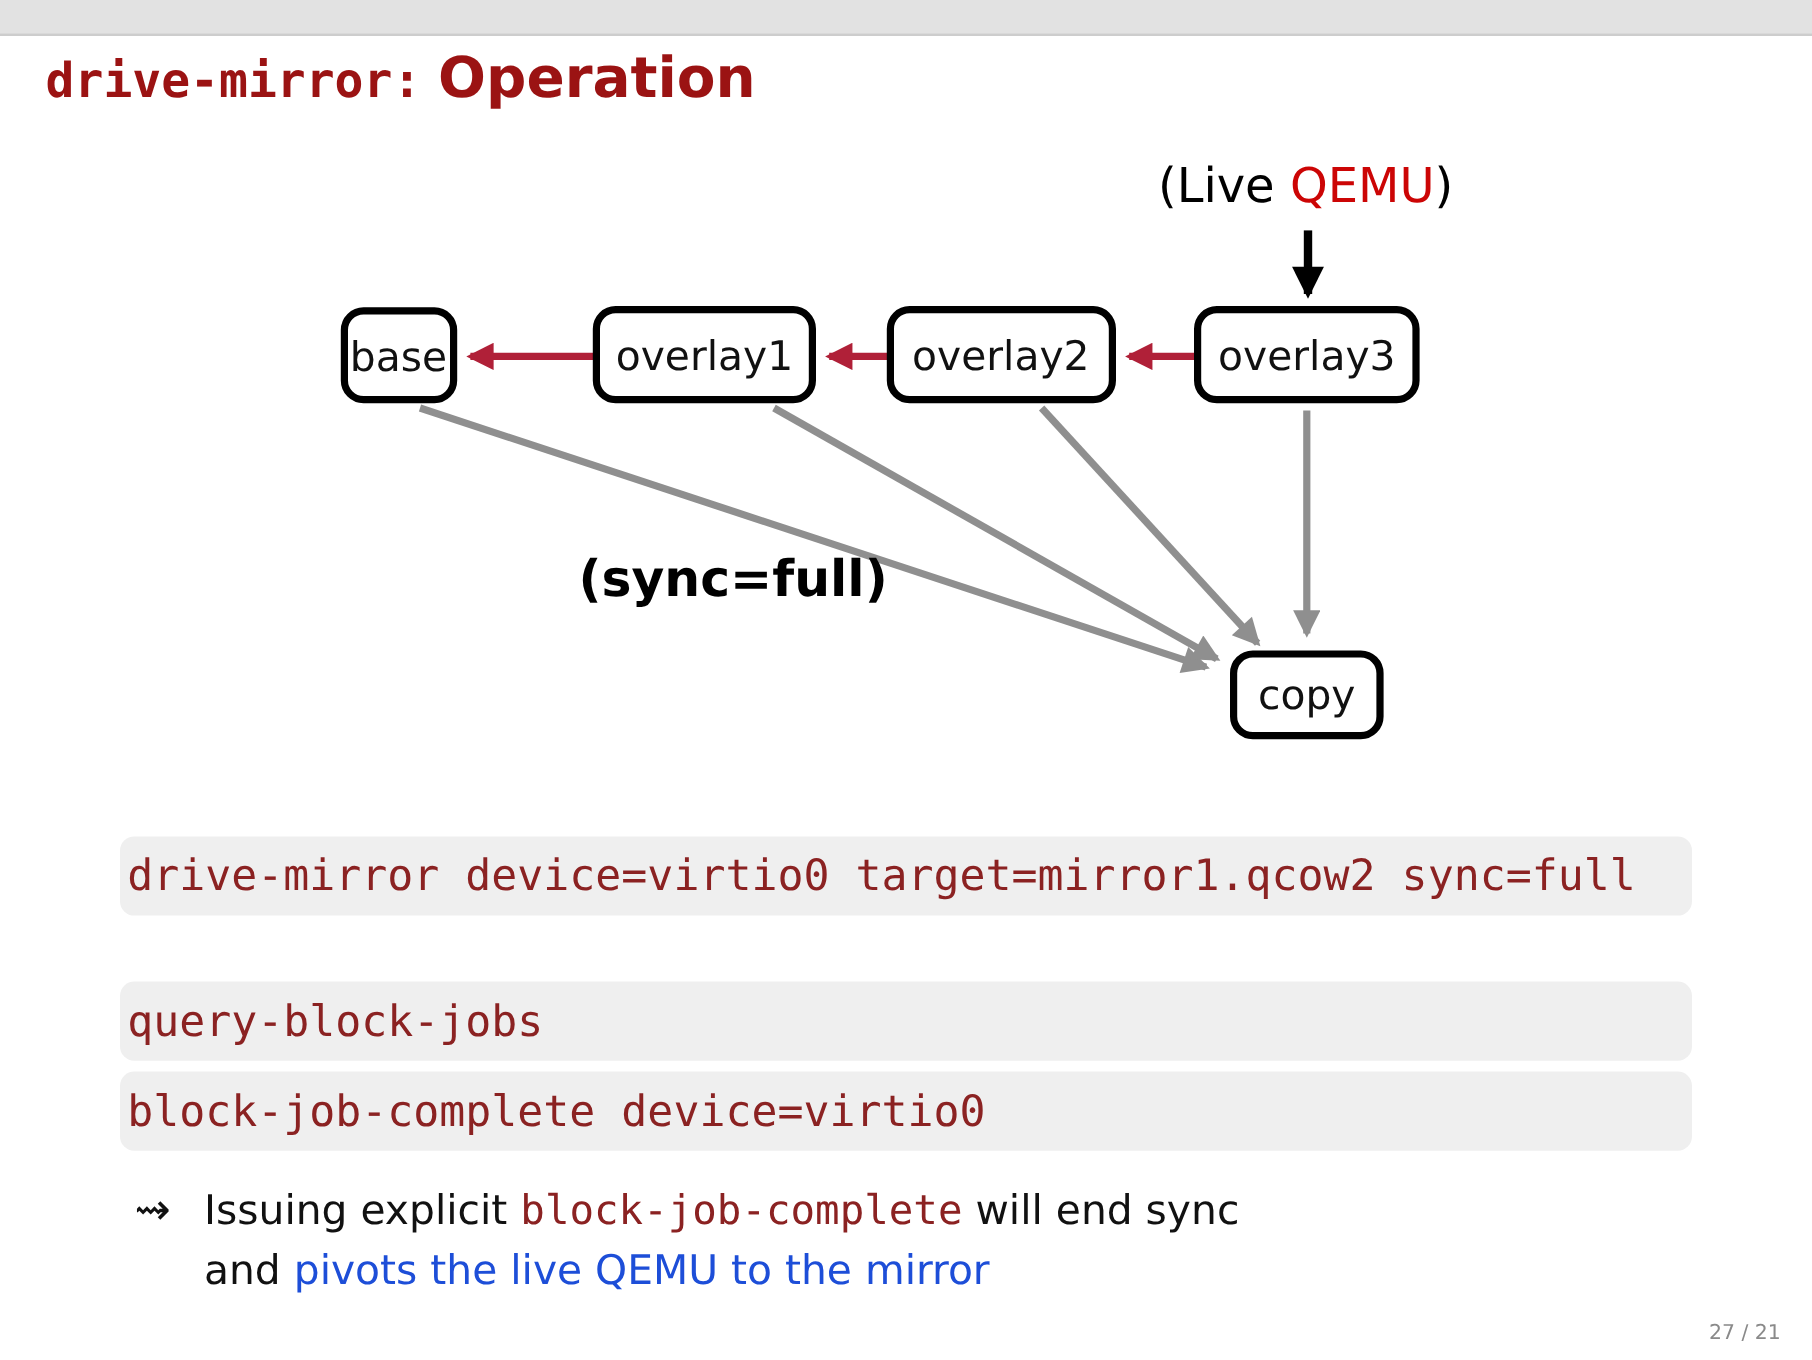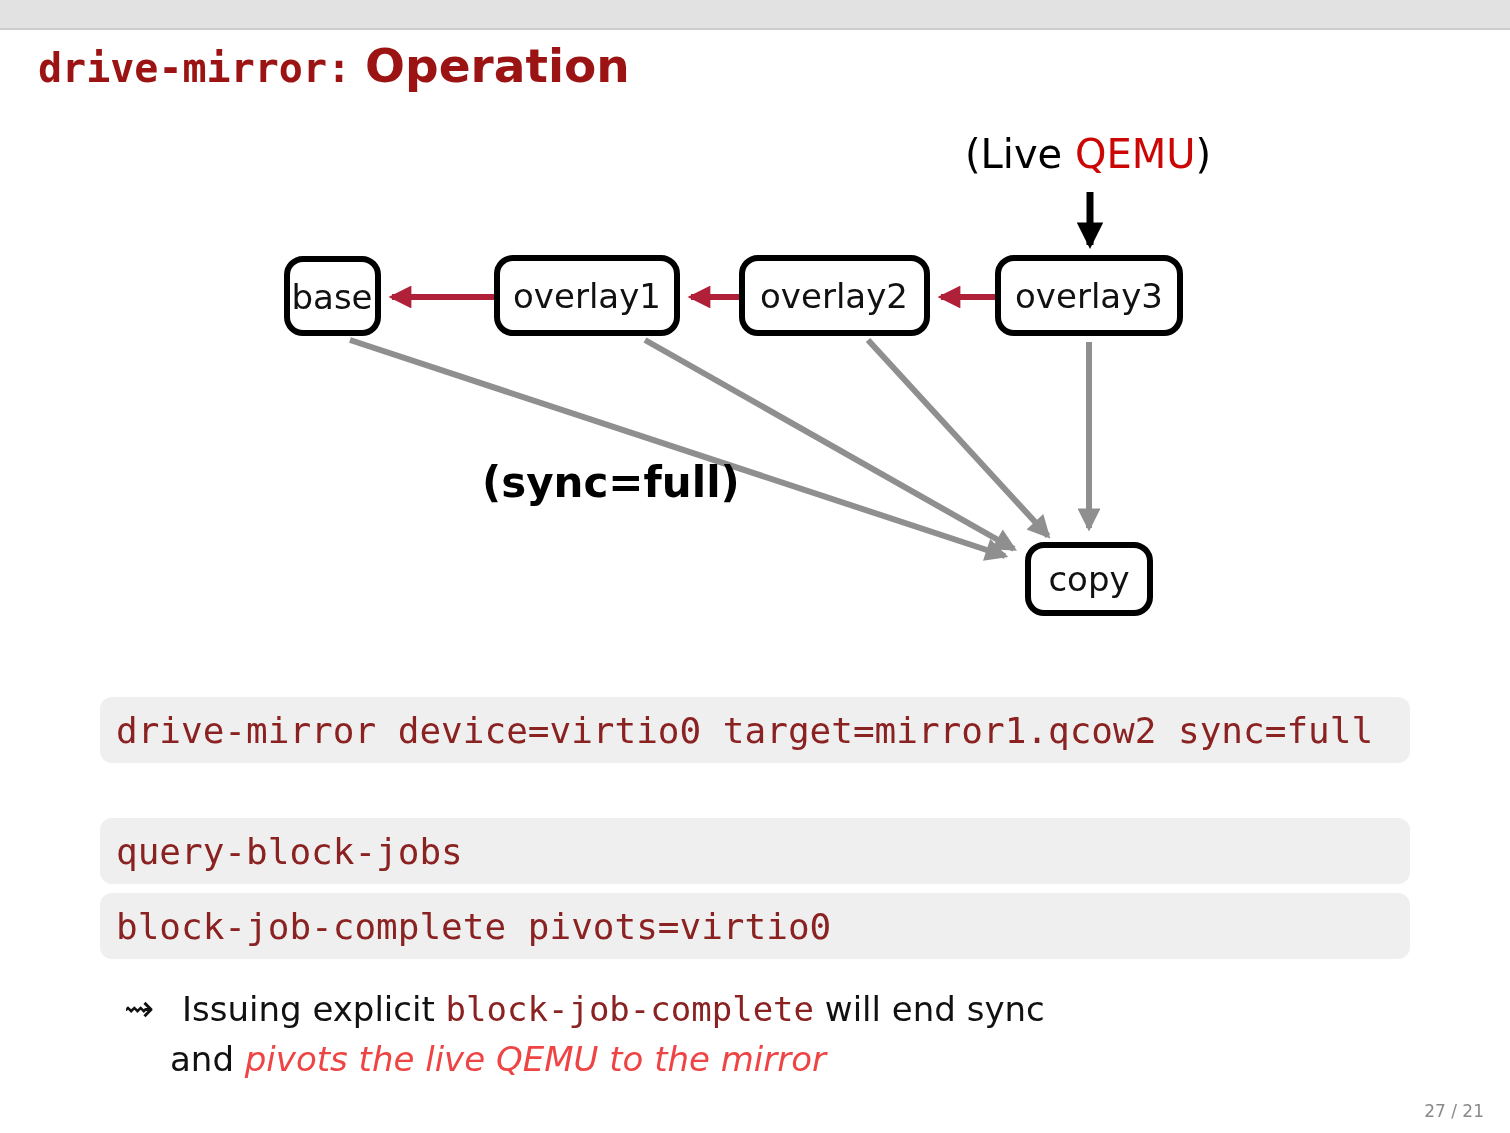--- a/index.html
+++ b/index.html
@@ -39,42 +39,42 @@
   .live-label { font-size: 40px; font-weight: 500; fill: #000000; text-anchor: middle; }
   .live-accent { fill: #cc0505; }
   .sync-label { font-size: 42px; font-weight: bold; fill: #000000; }
   .edge-red   { stroke: #b02038; stroke-width: 6px; fill: none; }
   .edge-gray  { stroke: #8f8f8f; stroke-width: 6px; fill: none; }
   .edge-black { stroke: #000000; stroke-width: 7px; fill: none; }
   .code-block {
     position: absolute; left: 100px; width: 1310px; height: 66px;
     background: #efefef; border-radius: 12px;
     display: flex; align-items: center;
-    padding-left: 16px;
+    padding-left: 6px;
   }
   .code-text {
     font-family: "DejaVu Sans Mono", "Liberation Mono", monospace;
     font-size: 36px; color: #8b2222; white-space: pre;
   }
   .block-1 { top: 697px; }
   .block-2 { top: 798px; margin-top: 20px; }
   .block-3 { top: 893px; }
   .note {
     position: absolute; left: 112px; top: 984px;
     font-size: 34px; color: #111111; line-height: 50px;
     width: 1100px;
   }
-  .note-line { white-space: nowrap; margin-left: 12px; }
+  .note-line { white-space: nowrap; }
   .note-bullet { display: inline-block; width: 58px; font-size: 36px; }
   .note-code {
     font-family: "DejaVu Sans Mono", "Liberation Mono", monospace;
     color: #8b2222; font-size: 34px;
   }
   .note-indent { margin-left: 58px; }
-  .note-accent { color: #ef4444; font-style: italic; }
+  .note-accent { color: #1d4ed8; }
   .page-indicator {
     position: absolute; right: 26px; top: 1101px;
     font-size: 17px; color: #8a8a8a;
   }
 </style>
 </head>
 <body>
 
 <div class="header-band"></div>
 
@@ -132,21 +132,21 @@
   <text class="sync-label" x="482" y="497">(sync=full)</text>
 </svg>
 
 <div class="code-block block-1">
   <span class="code-text">drive-mirror device=virtio0 target=mirror1.qcow2 sync=full</span>
 </div>
 <div class="code-block block-2">
   <span class="code-text">query-block-jobs</span>
 </div>
 <div class="code-block block-3">
-  <span class="code-text">block-job-complete pivots=virtio0</span>
+  <span class="code-text">block-job-complete device=virtio0</span>
 </div>
 
 <div class="note">
   <div class="note-line">
     <span class="note-bullet">⇝</span><span>Issuing explicit </span><span class="note-code">block-job-complete</span><span> will end sync</span>
   </div>
   <div class="note-line note-indent">
     <span>and </span><span class="note-accent">pivots the live QEMU to the mirror</span>
   </div>
 </div>

